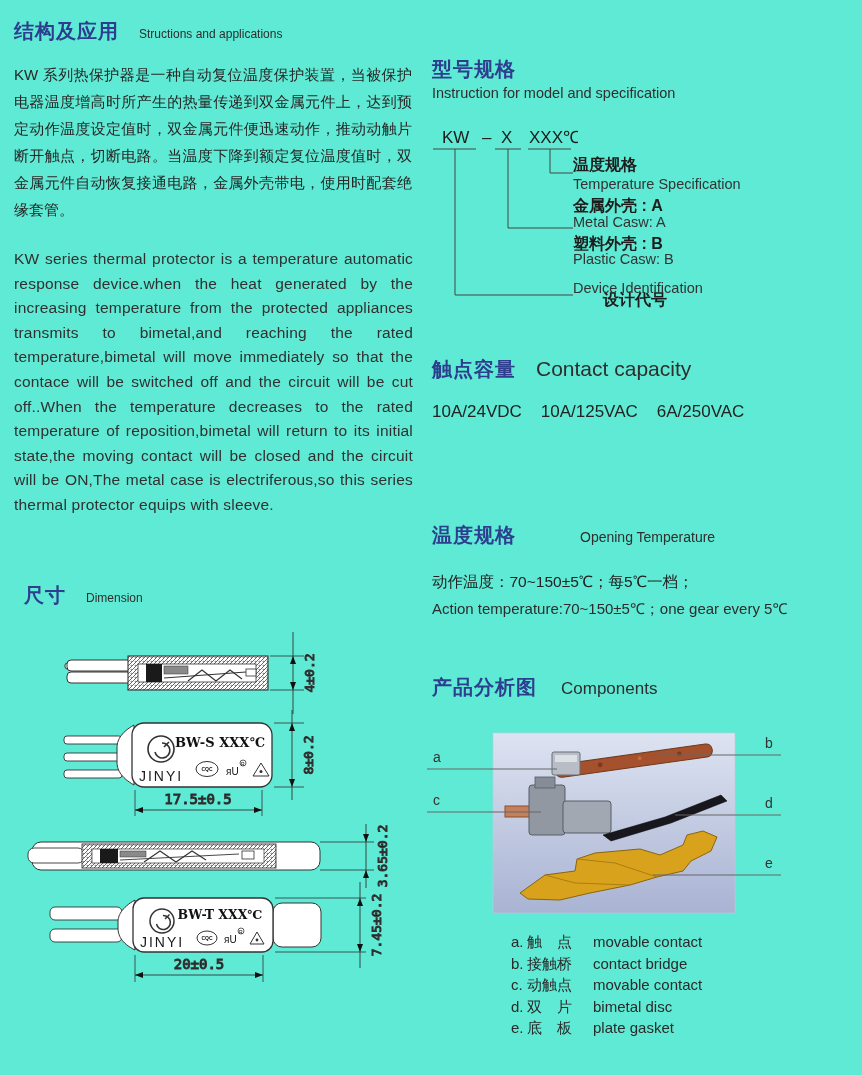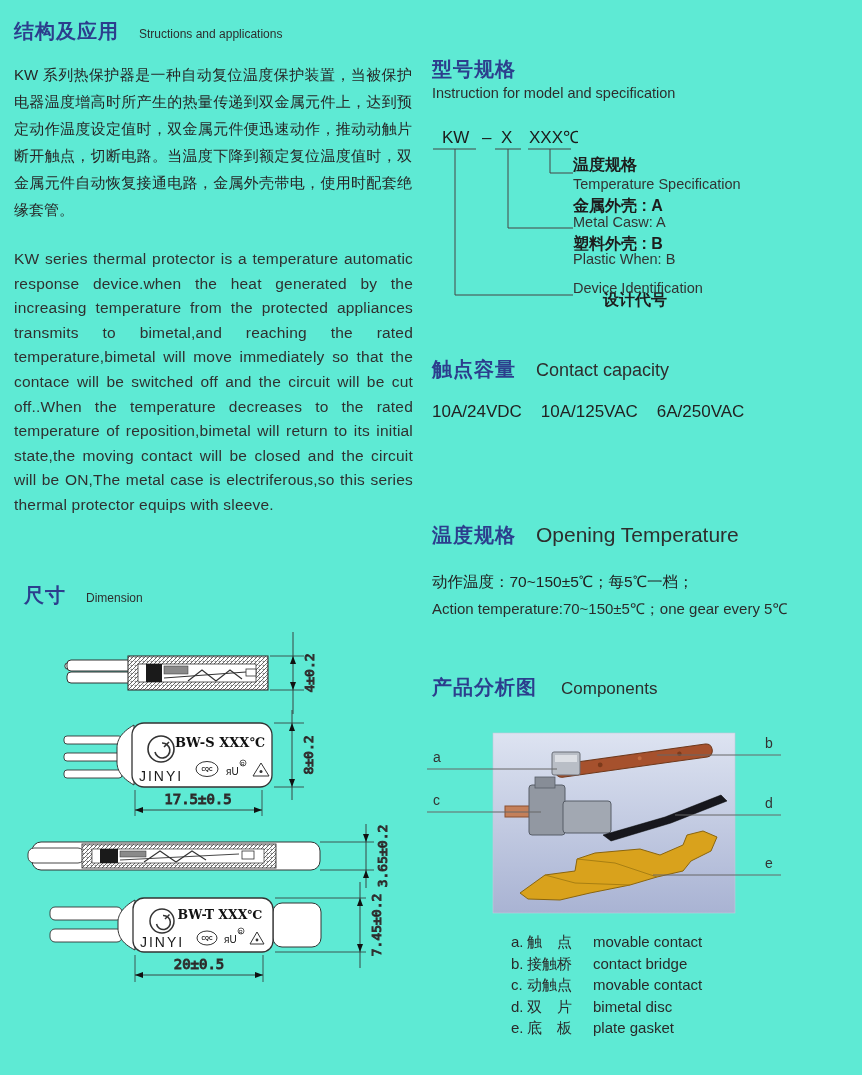--- a/index.html
+++ b/index.html
@@ -192,37 +192,37 @@
     <text class="model-code" x="50" y="18">–</text>
     <text class="model-code" x="69" y="18">X</text>
     <text class="model-code" x="97" y="18">XXX℃</text>
   </svg>
 
   <div class="abs branch-zh" style="left:573px;top:155px;">温度规格</div>
   <div class="abs branch-en" style="left:573px;top:176px;">Temperature Specification</div>
   <div class="abs branch-zh" style="left:573px;top:196px;">金属外壳 : A</div>
   <div class="abs branch-en" style="left:573px;top:214px;">Metal  Casw: A</div>
   <div class="abs branch-zh" style="left:573px;top:234px;">塑料外壳 : B</div>
-  <div class="abs branch-en" style="left:573px;top:251px;">Plastic  When: B</div>
+  <div class="abs branch-en" style="left:573px;top:251px;">Plastic  Casw: B</div>
   <div class="abs branch-zh" style="left:573px;top:290px;margin-left:30px;">设计代号</div>
   <div class="abs branch-en" style="left:573px;top:280px;">Device Identification</div>
 
   <div class="abs sec-head" style="left:432px;top:356px;">
     <span class="zh">触点容量</span>
-    <span class="en" style="font-size:18px;">Contact capacity</span>
+    <span class="en" style="font-size:21px;">Contact capacity</span>
   </div>
   <div class="abs ratings" style="left:432px;top:402px;">
     <span>10A/24VDC</span>
     <span>10A/125VAC</span>
     <span>6A/250VAC</span>
   </div>
 
   <div class="abs sec-head" style="left:432px;top:522px;">
     <span class="zh">温度规格</span>
-    <span class="en" style="font-size:21px;">Opening Temperature</span>
+    <span class="en" style="font-size:14px;margin-left:44px;">Opening Temperature</span>
   </div>
   <div class="abs temp-line-zh" style="left:432px;top:572px;">动作温度：70~150±5℃；每5℃一档；</div>
   <div class="abs temp-line-en" style="left:432px;top:598px;">Action temperature:70~150±5℃；one gear every 5℃</div>
 
   <div class="abs sec-head" style="left:432px;top:674px;gap:24px;">
     <span class="zh">产品分析图</span>
     <span class="en" style="font-size:17px;">Components</span>
   </div>
 
   <svg class="abs" style="left:425px;top:725px;" width="437" height="195" viewBox="0 0 437 195">

